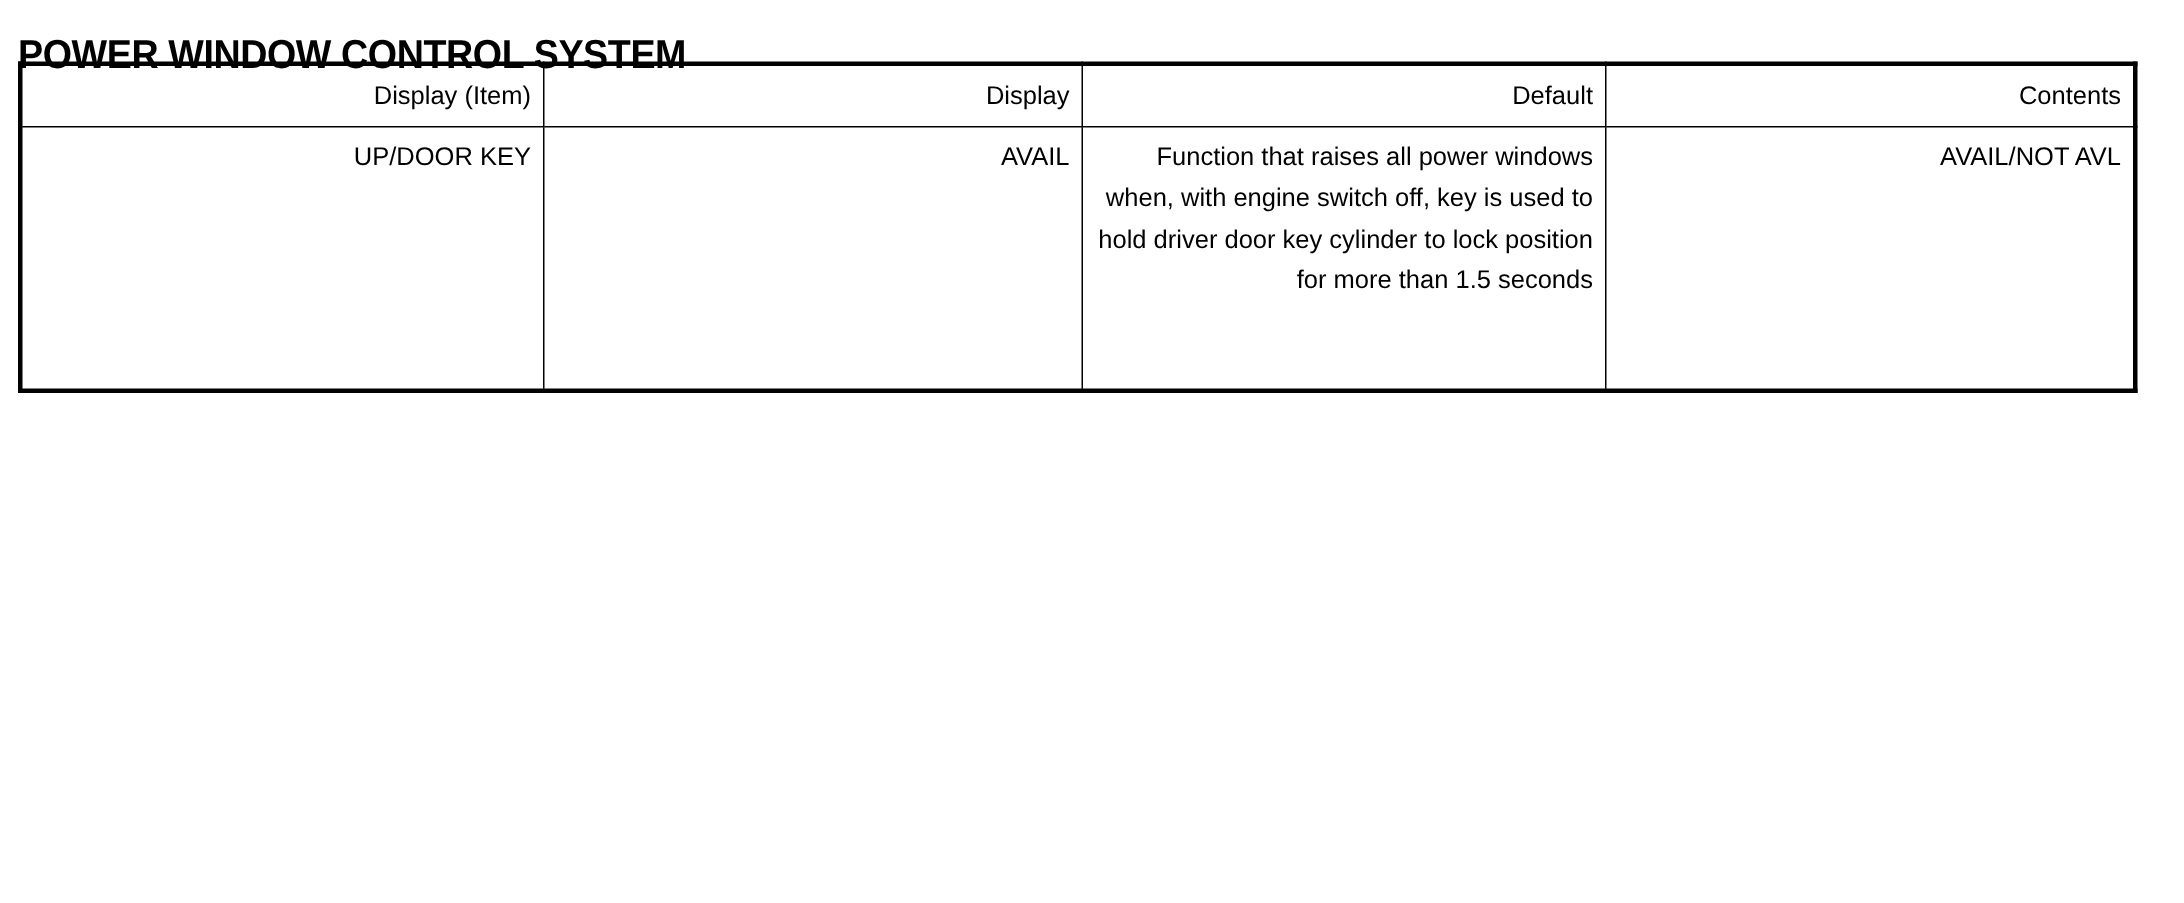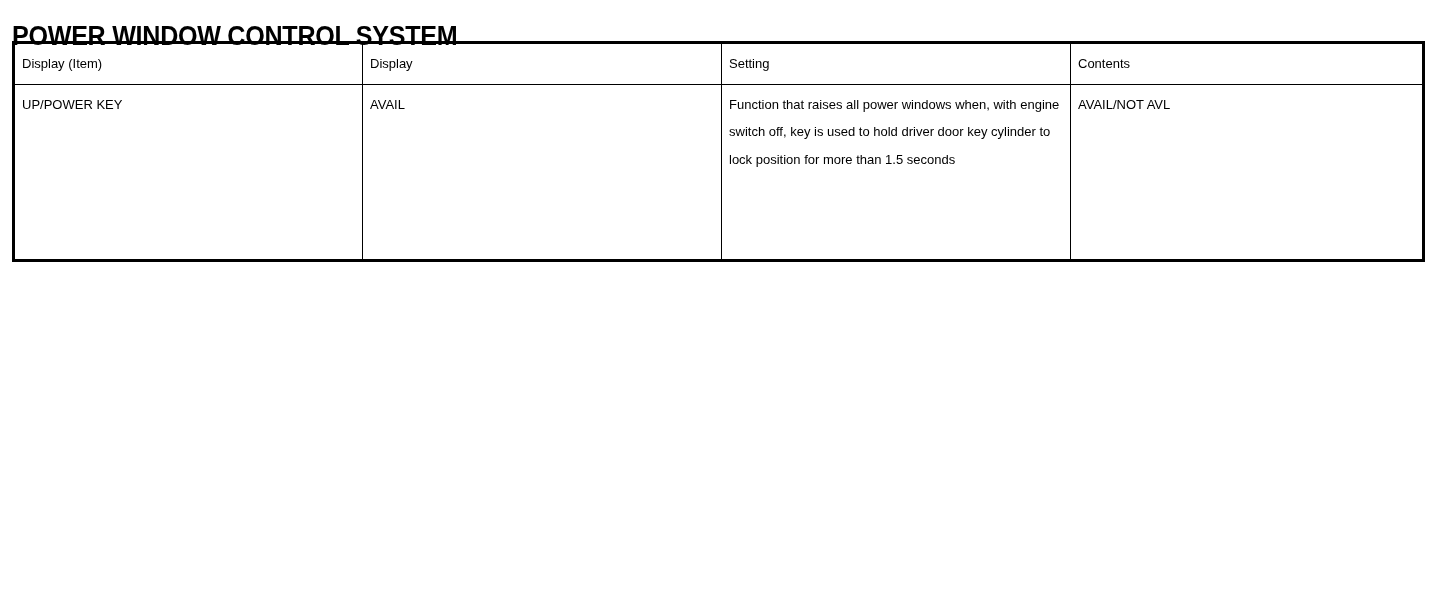--- a/index.html
+++ b/index.html
@@ -42,23 +42,23 @@
     top: 41px;
     width: 1410px;
     border-collapse: collapse;
     table-layout: fixed;
   }
   .spec-table td,
   .spec-table th {
     border: 1.5px solid #000000;
     vertical-align: top;
     padding: 6px 8px 6px 7px;
-    font-size: 13px;
+    font-size: 17px;
     line-height: 27.5px;
-    text-align: left;
+    text-align: right;
     font-weight: normal;
   }
 
   
   .spec-table {
     border: 3px solid #000000;
   }
 
   thead th {
     font-weight: bold;
@@ -100,27 +100,27 @@
     <colgroup>
       <col class="c-item">
       <col class="c-default">
       <col class="c-contents">
       <col class="c-setting">
     </colgroup>
     <thead>
       <tr>
         <th>Display (Item)</th>
         <th>Display</th>
-        <th>Setting</th>
+        <th>Default</th>
         <th>Contents</th>
       </tr>
     </thead>
     <tbody>
       <tr class="row-1">
-        <td class="cell-item">UP/POWER KEY</td>
+        <td class="cell-item">UP/DOOR KEY</td>
         <td class="cell-default">AVAIL</td>
         <td class="cell-contents">Function that raises all power windows when, with engine switch off, key is used to hold driver door key cylinder to lock position for more than 1.5 seconds</td>
         <td class="cell-setting">AVAIL/NOT AVL</td>
       </tr>
     </tbody>
   </table>
 
 </div>
 
 </body></html>

